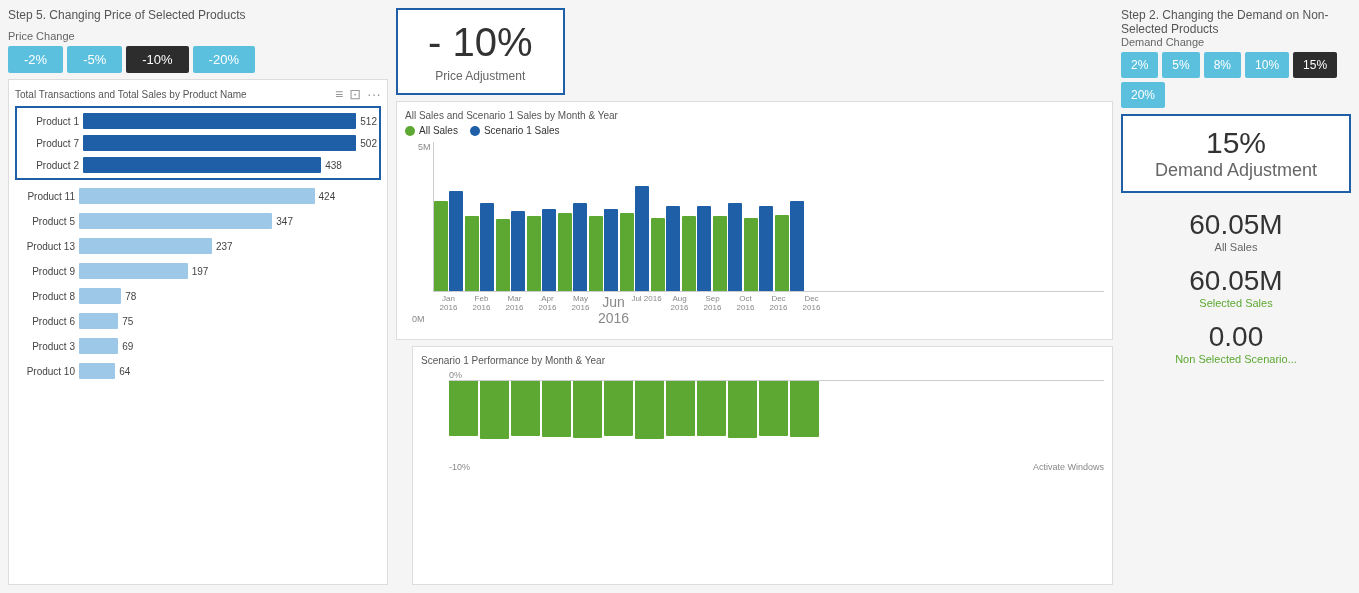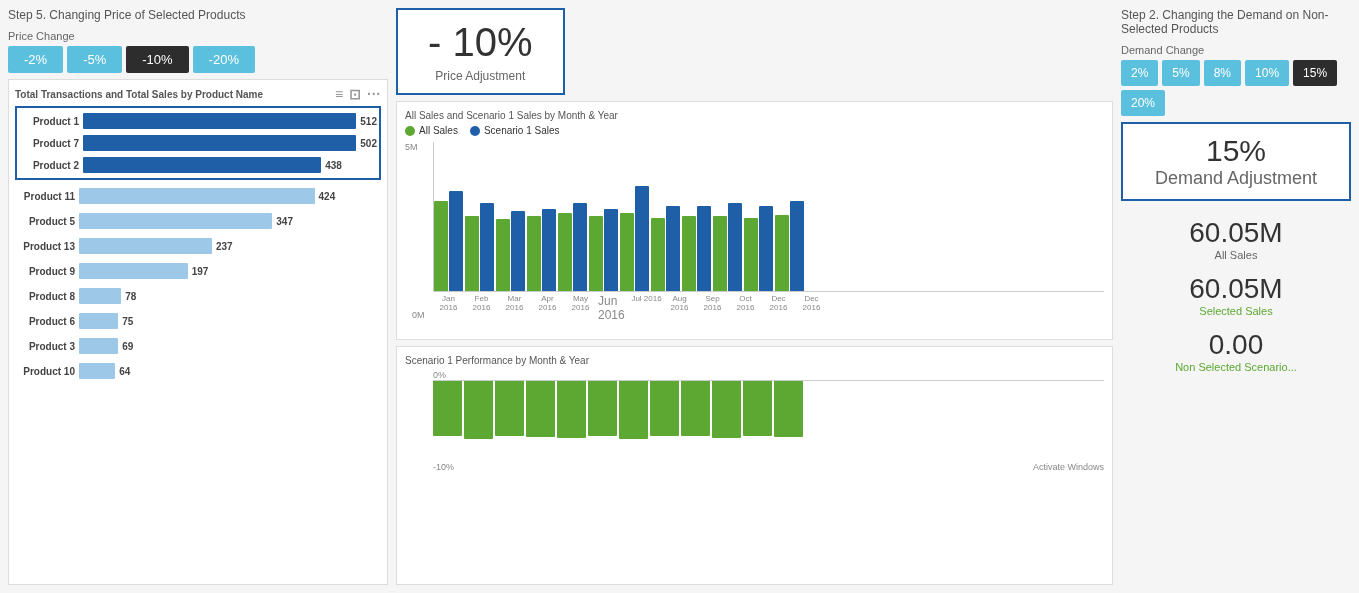--- a/index.html
+++ b/index.html
@@ -62,21 +62,20 @@
       background: #5bc0de;
     }
     
     .bar-chart-panel {
       background: white;
       border: 1px solid #ddd;
       padding: 6px;
       flex: 1;
       display: flex;
       flex-direction: column;
-      font-weight: bold;
     }
     .panel-toolbar {
       display: flex;
       align-items: center;
       justify-content: space-between;
       margin-bottom: 4px;
     }
     .panel-title {
       font-size: 10px;
       color: #555;
@@ -200,20 +199,21 @@
       border-radius: 1px 1px 0 0;
     }
     .chart-bar.green { background: #5ca832; }
     .chart-bar.blue { background: #1e5fa8; }
     
     .scenario-chart-section {
       background: white;
       border: 1px solid #ddd;
       padding: 8px;
       flex: 1;
+      margin-left: 16px;
     }
 
     
     .right-panel {
       width: 230px;
       flex-shrink: 0;
       display: flex;
       flex-direction: column;
       gap: 6px;
     }
@@ -272,21 +272,21 @@
     }
     .stat-label.green { color: #5ca832; }
     .step1-area {
       display: flex;
       flex-direction: column;
       gap: 4px;
     }
     .step2-area {
       display: flex;
       flex-direction: column;
-      gap: 8px;
+      gap: 0;
     }
   </style>
 </head>
 <body>
 
 <div class="main-container">
 
   <div class="left-panel">
     <div class="step1-area">
       <div class="step1-title">Step 5. Changing Price of Selected Products</div>
@@ -411,21 +411,21 @@
           <div class="legend-dot" style="background:#5ca832"></div>
           <span>All Sales</span>
         </div>
         <div class="legend-item">
           <div class="legend-dot" style="background:#1e5fa8"></div>
           <span>Scenario 1 Sales</span>
         </div>
       </div>
       <div style="position:relative">
         <div style="display:flex;align-items:flex-end;height:150px;margin-left:28px;border-bottom:1px solid #ccc;border-left:1px solid #ccc;gap:2px">
-          <div style="position:absolute;left:0;top:0;font-size:9px;color:#888">5M</div>
+          <div style="position:absolute;left:13px;top:0;font-size:9px;color:#888">5M</div>
           <div style="position:absolute;left:7px;bottom:2px;font-size:9px;color:#888">0M</div>
 
           <div class="bar-pair">
               <div class="chart-bar green" style="height:90px"></div>
               <div class="chart-bar blue" style="height:100px"></div>
             </div>
           <div class="bar-pair">
               <div class="chart-bar green" style="height:75px"></div>
               <div class="chart-bar blue" style="height:88px"></div>
             </div>
@@ -469,21 +469,21 @@
               <div class="chart-bar green" style="height:76px"></div>
               <div class="chart-bar blue" style="height:90px"></div>
             </div>
         </div>
         <div style="display:flex;gap:2px;margin-left:28px;margin-top:2px">
           <div style="font-size:8px;color:#888;width:31px;text-align:center">Jan 2016</div>
           <div style="font-size:8px;color:#888;width:31px;text-align:center">Feb 2016</div>
           <div style="font-size:8px;color:#888;width:31px;text-align:center">Mar 2016</div>
           <div style="font-size:8px;color:#888;width:31px;text-align:center">Apr 2016</div>
           <div style="font-size:8px;color:#888;width:31px;text-align:center">May 2016</div>
-          <div style="font-size:12px;color:#888;width:31px;">Jun 2016</div>
+          <div style="font-size:14px;color:#888;width:31px;text-align:center">Jun 2016</div>
           <div style="font-size:8px;color:#888;width:31px;text-align:center">Jul 2016</div>
           <div style="font-size:8px;color:#888;width:31px;text-align:center">Aug 2016</div>
           <div style="font-size:8px;color:#888;width:31px;text-align:center">Sep 2016</div>
           <div style="font-size:8px;color:#888;width:31px;text-align:center">Oct 2016</div>
           <div style="font-size:8px;color:#888;width:31px;text-align:center">Dec 2016</div>
           <div style="font-size:8px;color:#888;width:31px;text-align:center">Dec 2016</div>
         </div>
       </div>
     </div>
 

